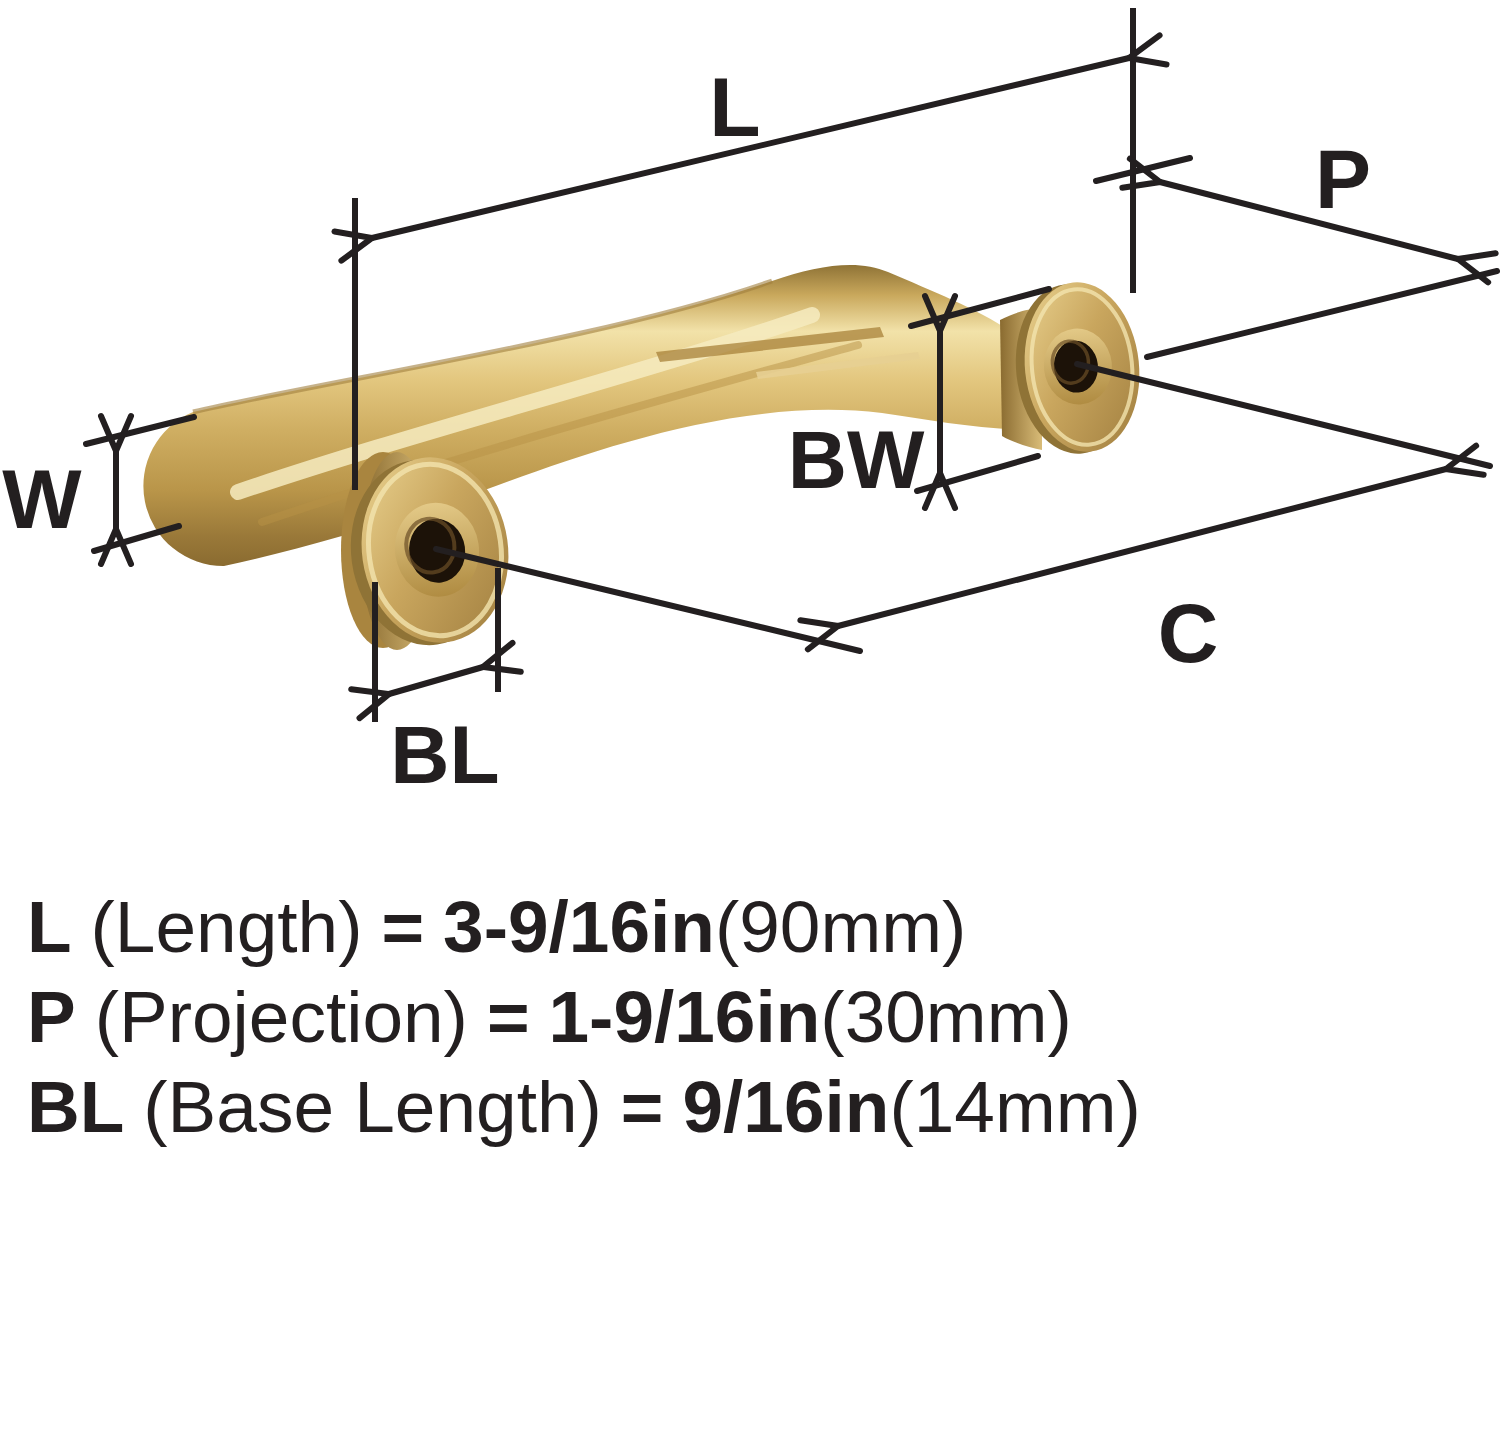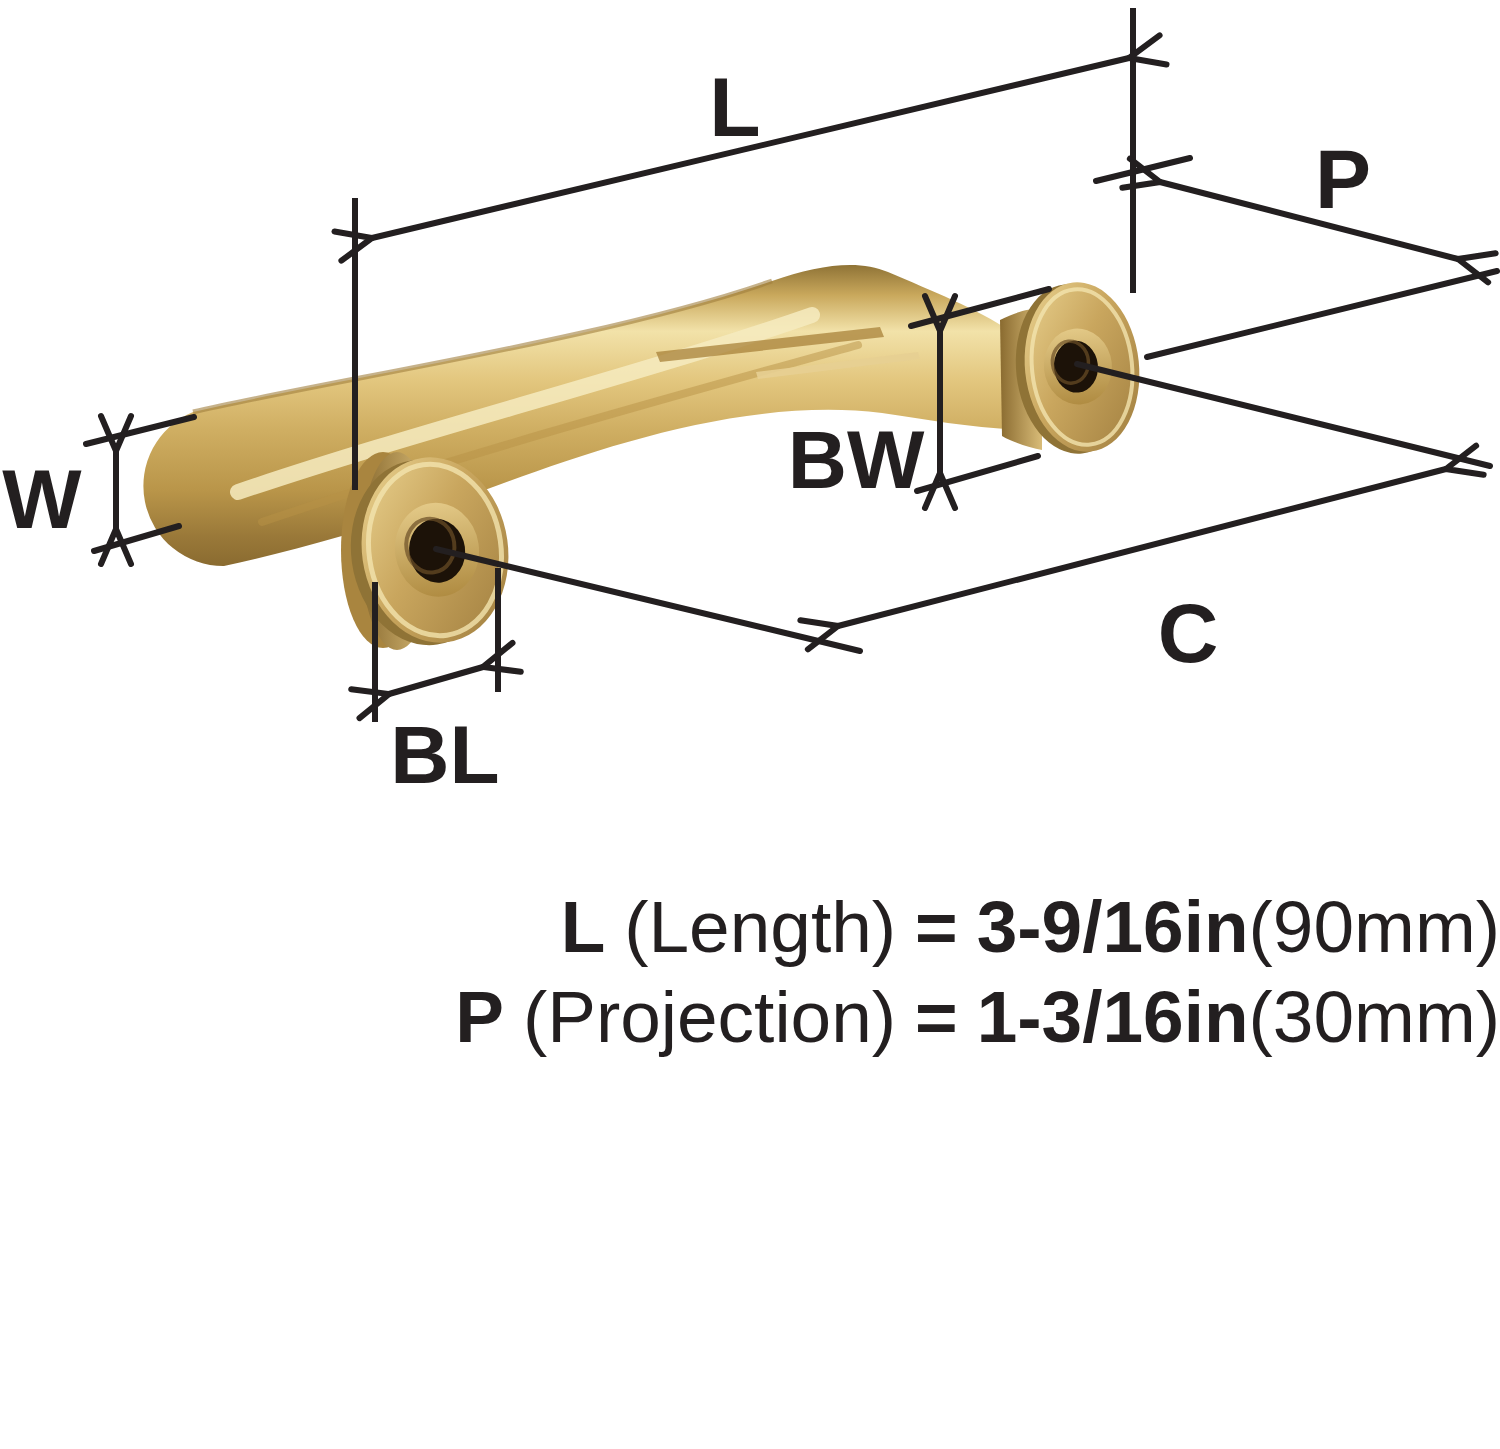--- a/index.html
+++ b/index.html
@@ -1,22 +1,22 @@
 <!DOCTYPE html>
 <html><head>
 <meta charset="utf-8">
 <style>
   html,body{margin:0;padding:0;background:#ffffff;}
   #stage{position:relative;width:1500px;height:1449px;background:#ffffff;overflow:hidden;
          font-family:"Liberation Sans",sans-serif;}
   #diagram-svg{position:absolute;left:0;top:0;}
   .dim-letter{font-family:"Liberation Sans",sans-serif;font-weight:700;fill:#231f20;}
   .legend{position:absolute;left:0;top:882px;width:1500px;color:#231f20;}
-  .legend-row{height:90px;line-height:90px;text-align:right;font-size:73px;
-              white-space:nowrap;padding-left:72px;}
+  .legend-row{height:90px;line-height:90px;text-align:left;font-size:73px;
+              white-space:nowrap;padding-left:27px;}
   .legend-row .b{font-weight:700;}
   .legend-row .l{font-weight:400;}
   .legend-row .sp{margin-left:.26em;}
 </style>
 </head>
 <body>
 
 <div id="stage">
 
   <svg id="diagram-svg" width="1500" height="1449" viewBox="0 0 1500 1449">
@@ -126,16 +126,19 @@
     <text class="dim-letter" x="42" y="528" font-size="84" text-anchor="middle">W</text>
     <text class="dim-letter" x="856" y="488" font-size="82" text-anchor="middle">BW</text>
     <text class="dim-letter" x="445" y="783" font-size="82" text-anchor="middle">BL</text>
   </svg>
 
   <div class="legend">
     <div class="legend-row">
       <span class="b">L</span><span class="l sp">(Length)</span><span class="b sp">=</span><span class="b sp">3-9/16in</span><span class="l">(90mm)</span>
     </div>
     <div class="legend-row">
-      <span class="b">P</span><span class="l sp">(Projection)</span><span class="b sp">=</span><span class="b sp">1-3/16in</span><span class="l">(30mm)</span>
+      <span class="b">P</span><span class="l sp">(Projection)</span><span class="b sp">=</span><span class="b sp">1-9/16in</span><span class="l">(30mm)</span>
+    </div>
+    <div class="legend-row">
+      <span class="b">BL</span><span class="l sp">(Base Length)</span><span class="b sp">=</span><span class="b sp">9/16in</span><span class="l">(14mm)</span>
     </div>
   </div>
 </div>
 
 </body></html>

